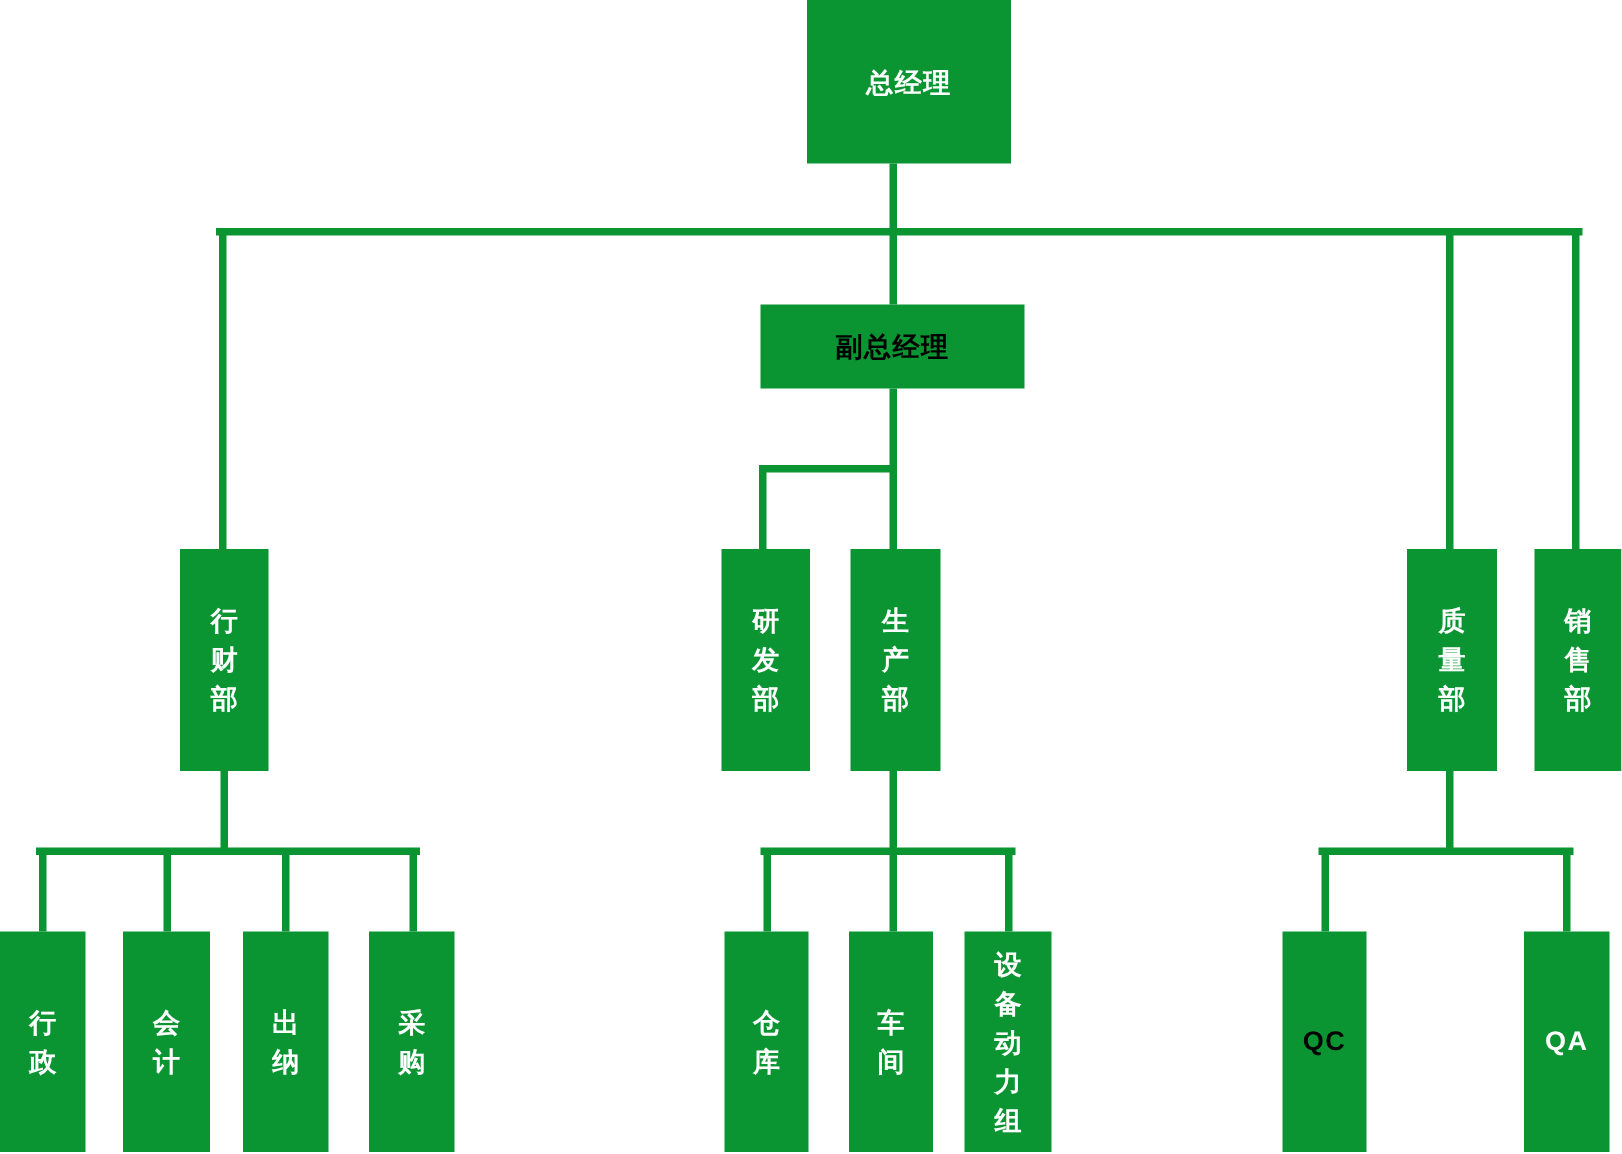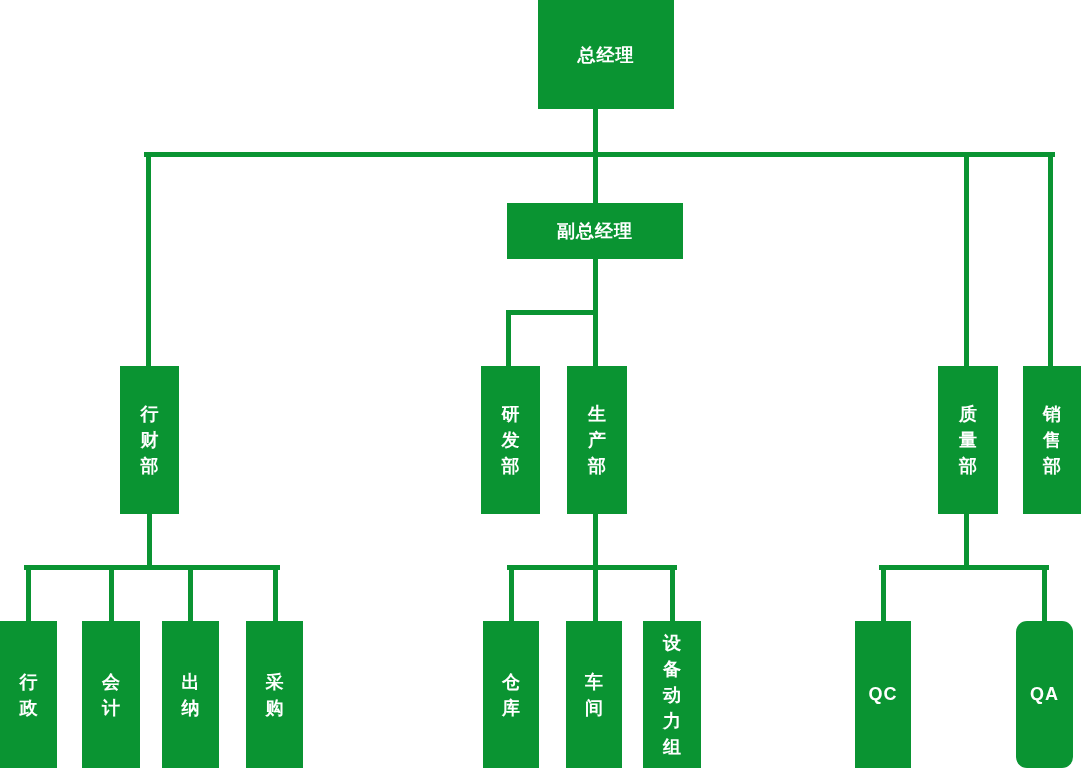--- a/index.html
+++ b/index.html
@@ -62,21 +62,21 @@
     <div class="connector" style="background: rgb(10, 148, 50); left: 508.5px; top: 567px; width: 5px; height: 54px;"></div>
     <div class="connector" style="background: rgb(10, 148, 50); left: 592.5px; top: 567px; width: 5px; height: 54px;"></div>
     <div class="connector" style="background: rgb(10, 148, 50); left: 669.5px; top: 567px; width: 5px; height: 54px;"></div>
     <div class="connector" style="background: rgb(10, 148, 50); left: 963.5px; top: 514px; width: 5px; height: 55px;"></div>
     <div class="connector" style="background: rgb(10, 148, 50); left: 878.5px; top: 564.5px; width: 170px; height: 5px;"></div>
     <div class="connector" style="background: rgb(10, 148, 50); left: 880.5px; top: 567px; width: 5px; height: 54px;"></div>
     <div class="connector" style="background: rgb(10, 148, 50); left: 1041.5px; top: 567px; width: 5px; height: 54px;"></div>
     <div class="node" style="left: 538px; top: 0px; width: 136px; height: 109px; background: rgb(10, 148, 50); color: rgb(255, 255, 255);">
       <div class="label">总经理</div>
     </div>
-    <div class="node" style="left: 507px; top: 203px; width: 176px; height: 56px; background: rgb(10, 148, 50); color: #ffffff;">
+    <div class="node" style="left: 507px; top: 203px; width: 176px; height: 56px; background: rgb(10, 148, 50); color: #000000;">
       <div class="label">副总经理</div>
     </div>
     <div class="node vertical" style="left: 120px; top: 366px; width: 59px; height: 148px; background: rgb(10, 148, 50); color: rgb(255, 255, 255);">
       <div class="label">
         <div>行</div>
         <div>财</div>
         <div>部</div>
       </div>
     </div>
     <div class="node vertical" style="left: 481px; top: 366px; width: 59px; height: 148px; background: rgb(10, 148, 50); color: rgb(255, 255, 255);">
@@ -145,19 +145,19 @@
     </div>
     <div class="node vertical" style="left: 643px; top: 621px; width: 58px; height: 147px; background: rgb(10, 148, 50); color: rgb(255, 255, 255);">
       <div class="label">
         <div>设</div>
         <div>备</div>
         <div>动</div>
         <div>力</div>
         <div>组</div>
       </div>
     </div>
-    <div class="node" style="left: 855px; top: 621px; width: 56px; height: 147px; background: rgb(10, 148, 50); color: #ffffff;">
+    <div class="node" style="left: 855px; top: 621px; width: 56px; height: 147px; background: rgb(10, 148, 50); color: #000000;">
       <div class="label">QC</div>
     </div>
-    <div class="node" style="left: 1016px; top: 621px; width: 57px; height: 147px; background: rgb(10, 148, 50); color: rgb(255, 255, 255); border-radius: 11px;">
+    <div class="node" style="left: 1016px; top: 621px; width: 57px; height: 147px; background: rgb(10, 148, 50); color: rgb(255, 255, 255);">
       <div class="label">QA</div>
     </div>
   </div>
 
 </body></html>

